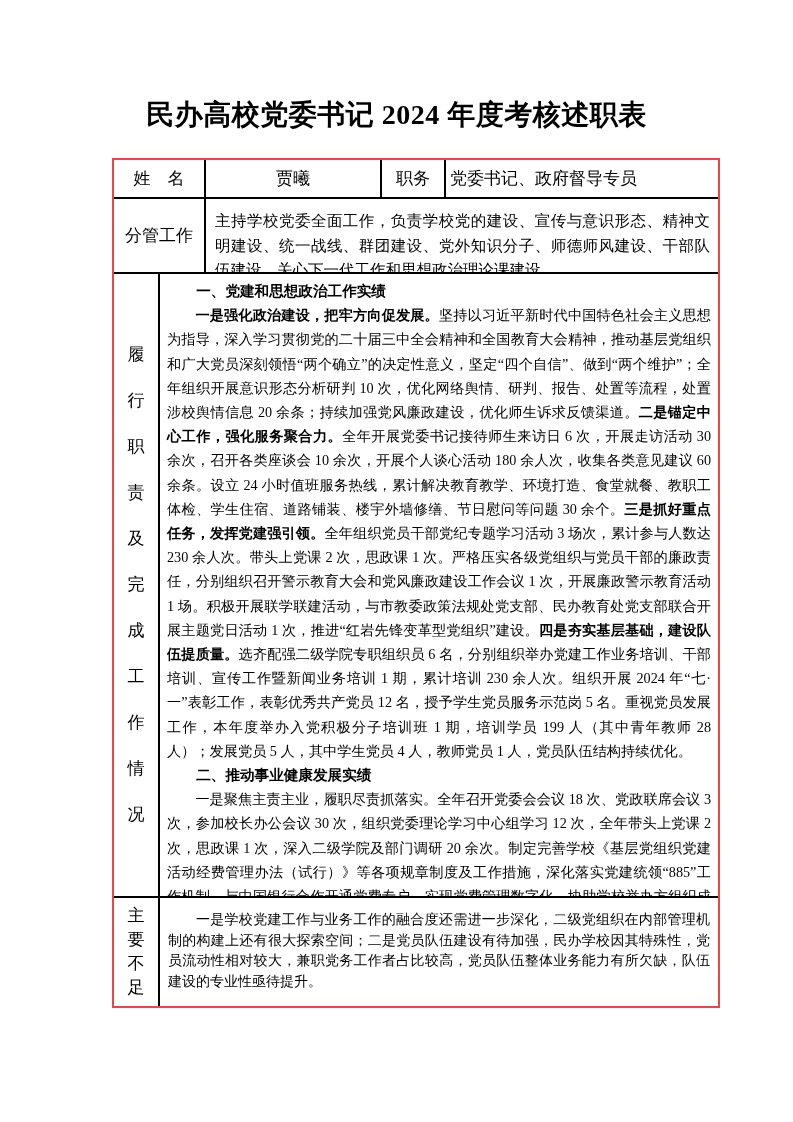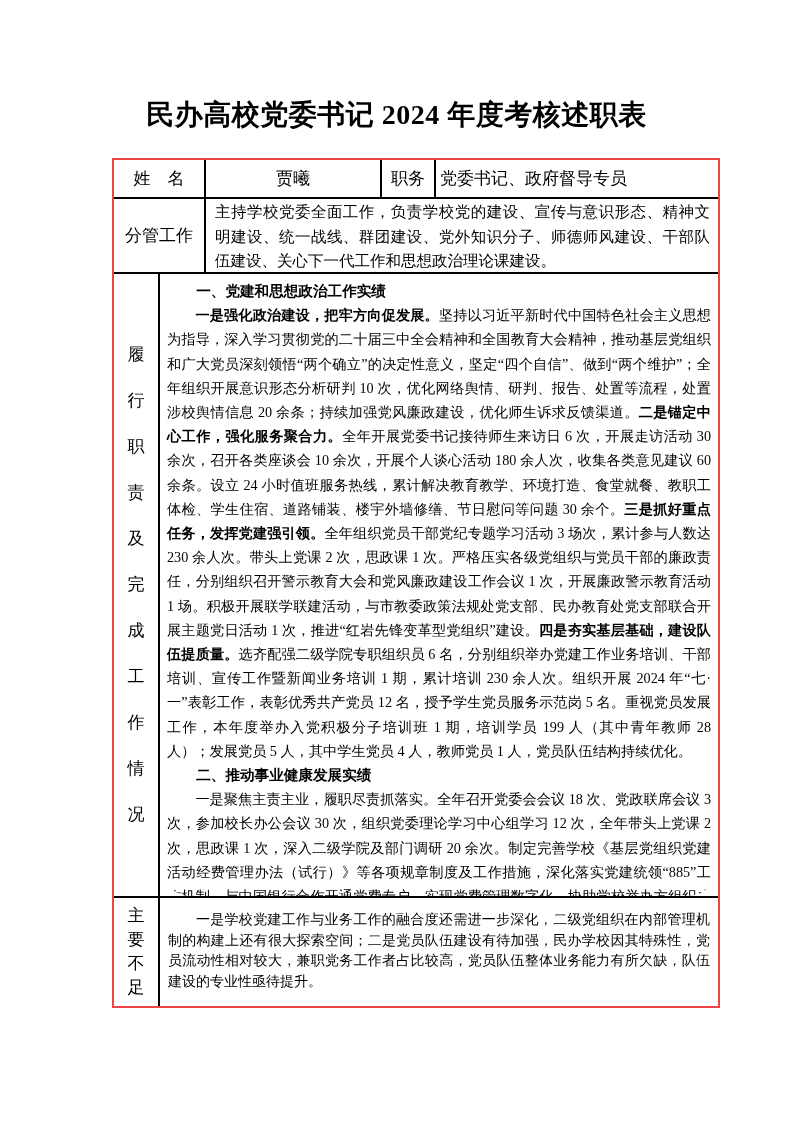--- a/index.html
+++ b/index.html
@@ -43,45 +43,45 @@
     justify-content: center;
     text-align: center;
     font-family: "Liberation Sans", "DejaVu Sans", sans-serif;
     font-size: 17px;
   }
   
   .row-1 { height: 39px; }
   .row-1 .c-name-label  { width: 92px; }
   .row-1 .c-name-value  { width: 176px; display:flex; align-items:center; justify-content:center;
                           font-family:"Liberation Sans","DejaVu Sans",sans-serif; font-size:17px; }
-  .row-1 .c-pos-label   { width: 54px; }
+  .row-1 .c-pos-label   { width: 64px; }
   .row-1 .c-pos-value   { flex: 1; display:flex; align-items:center; padding-left: 4px;
                           font-family:"Liberation Sans","DejaVu Sans",sans-serif; font-size:17px; }
   
   .row-2 { height: 75px; }
   .row-2 .c-duty-label { width: 92px; text-align: center; }
   .row-2 .c-duty-text  {
     flex: 1;
     padding: 1px 8px 0 9px;
     font-family: "Liberation Sans", "DejaVu Sans", sans-serif;
     font-size: 15.5px;
     line-height: 24.5px;
     text-align: justify;
+    margin-top: 9px;
   }
   
   .row-3 { height: 624px; }
   .row-3 .c-perf-label { width: 46px; }
   .row-3 .c-perf-label .vtext { white-space: pre-line; line-height: 46px; font-size: 17px; }
   .row-3 .c-perf-body {
     flex: 1;
     padding: 5px 7px 0 7px;
     font-size: 14.2px;
     line-height: 24.2px;
     text-align: justify;
-    border-radius: 31px;
   }
   .sec-heading {
     font-family: "Liberation Sans", "DejaVu Sans", sans-serif;
     font-weight: bold;
     font-size: 14.6px;
     text-indent: 2em;
     line-height: 24.2px;
   }
   .body-para { text-indent: 2em; }
   .seg-bold { font-weight: bold; }

